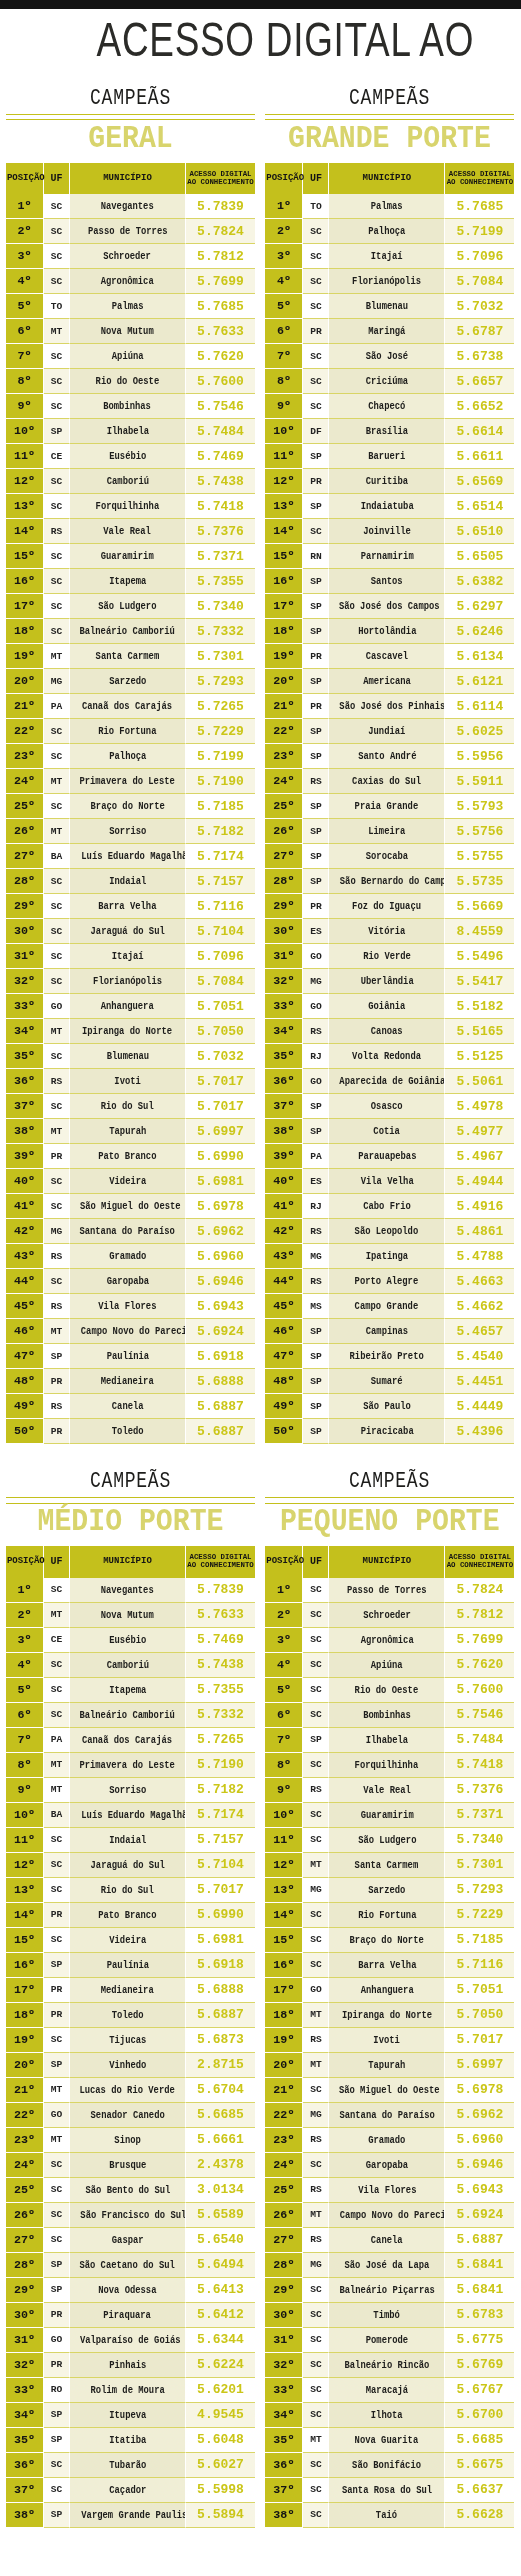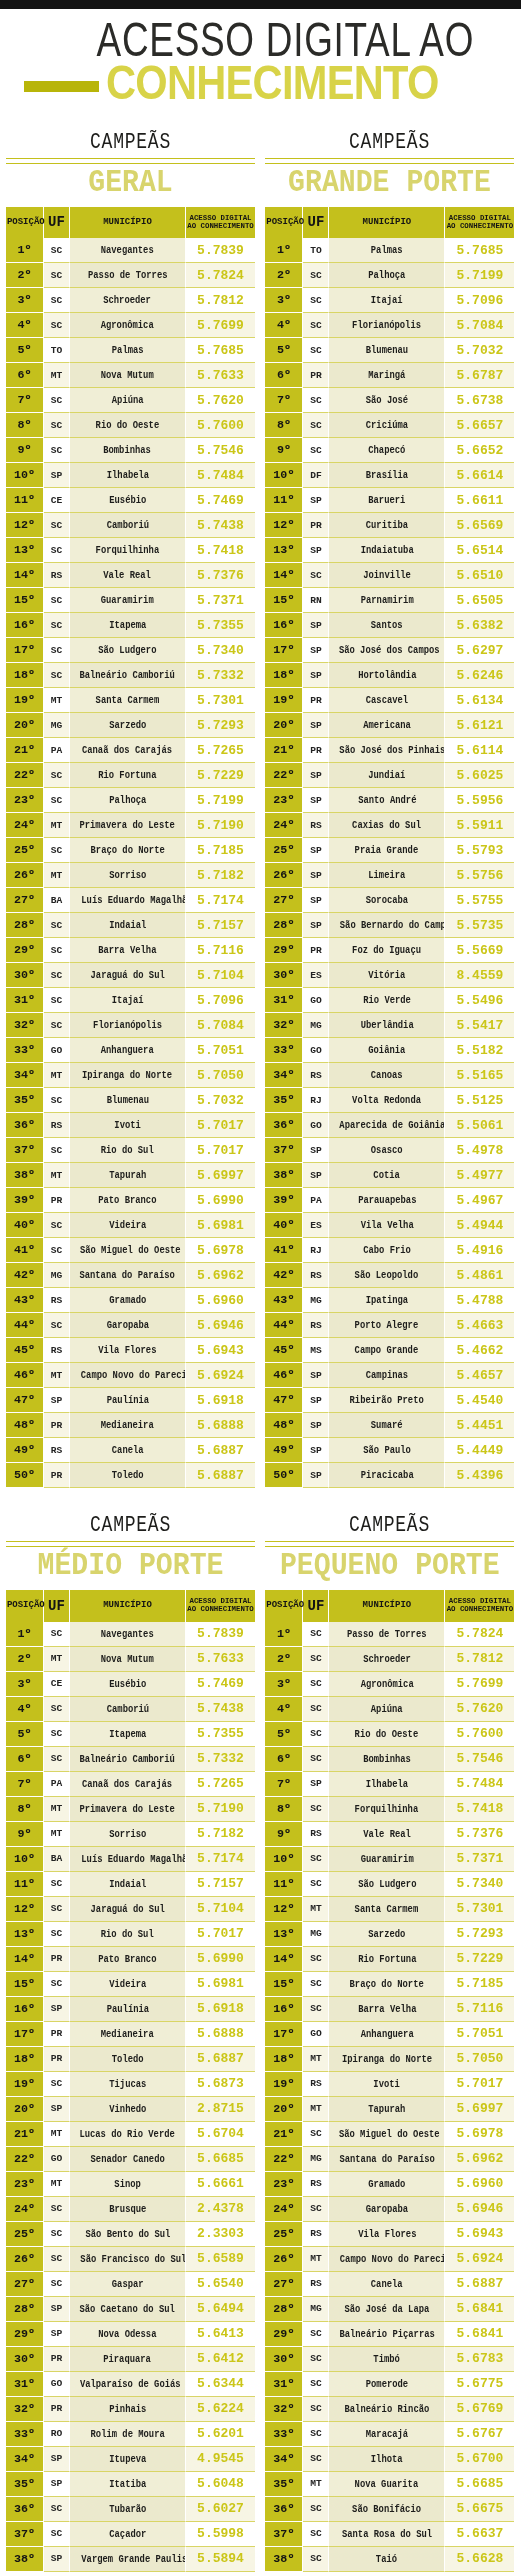--- a/index.html
+++ b/index.html
@@ -18,44 +18,40 @@
   .campeas{text-align:center;font-size:22px;letter-spacing:0.9px;color:#1d1d1b;
     transform:scaleX(.82);transform-origin:center;white-space:nowrap;line-height:1.1;}
   .dbl-rule{height:4.3px;border-top:1.7px solid #c4c01c;border-bottom:0.9px solid #c4c01c;margin:2.6px 0 0.9px;}
   .porte-title{text-align:center;font-size:32px;font-weight:bold;letter-spacing:0px;color:#d8d46d;
     transform:scaleX(.88);transform-origin:center;white-space:nowrap;line-height:1.15;margin:0.9px 0 5.2px;}
   table.rank{width:249px;border-collapse:separate;border-spacing:0;table-layout:fixed;}
   col.c-pos{width:38px;}col.c-uf{width:26px;}col.c-muni{width:116px;}col.c-score{width:69px;}
   thead th{background:#c4c01c;color:#141414;font-weight:bold;text-align:center;
     vertical-align:middle;height:29.5px;padding:0.9px 0.9px;border-right:1.7px solid #ffffff;line-height:1.05;}
   thead th:last-child{border-right:none;}
-  th.h-pos{font-size:9px;margin-top:28px;}th.h-uf{font-size:14px;}th.h-muni{font-size:9px;}
+  th.h-pos{font-size:9px;margin-top:28px;}th.h-uf{font-size:10px;}th.h-muni{font-size:9px;}
   th.h-score{font-size:7.4px;}
   tbody td{height:22px;text-align:center;vertical-align:middle;font-weight:bold;
     border-bottom:0.9px solid #d9d565;border-right:1.7px solid #ffffff;overflow:hidden;}
   tbody td:last-child{border-right:none;}
   td.pos{background:#c4c01c;color:#141414;font-size:11.7px;border-bottom:1.7px solid #ffffff;}
   td.uf{font-size:9.6px;color:#232323;}
   td.muni{background:#f0eed6;font-size:10.4px;white-space:nowrap;}
   td.muni .scx{display:inline-block;transform:scaleX(.85);transform-origin:center;white-space:nowrap;}
   td.score{color:#cbc618;font-size:13px;letter-spacing:0px;}
   tr.alt td.uf,tr.alt td.score{background:#f7f5e4;}
   tr.alt td.muni{background:#ebe9cd;}
 </style>
 </head>
 <body>
 
 <div class="topbar"></div>
 
 <header class="hero">
   <div class="hero-line1">ACESSO DIGITAL AO</div>
-  <div class="hero-line2">
-    <span class="hero-dash"></span>
-    <span class="t">CONHECIMENTO</span>
-  </div>
 </header>
 
 <main class="tables-wrap">
 
   <section class="ranking-section">
     <div class="campeas">CAMPEÃS</div>
     <div class="dbl-rule"></div>
     <div class="porte-title">GERAL</div>
     <table class="rank">
       <colgroup>
@@ -862,21 +858,21 @@
           <tr class="alt">
             <td class="pos">24º</td>
             <td class="uf">SC</td>
             <td class="muni"><span class="scx">Brusque</span></td>
             <td class="score">2.4378</td>
           </tr>
           <tr>
             <td class="pos">25º</td>
             <td class="uf">SC</td>
             <td class="muni"><span class="scx">São Bento do Sul</span></td>
-            <td class="score">2.3303</td>
+            <td class="score">3.0134</td>
           </tr>
           <tr class="alt">
             <td class="pos">26º</td>
             <td class="uf">SC</td>
             <td class="muni"><span class="scx">São Francisco do Sul</span></td>
             <td class="score">5.6589</td>
           </tr>
           <tr>
             <td class="pos">27º</td>
             <td class="uf">SC</td>

